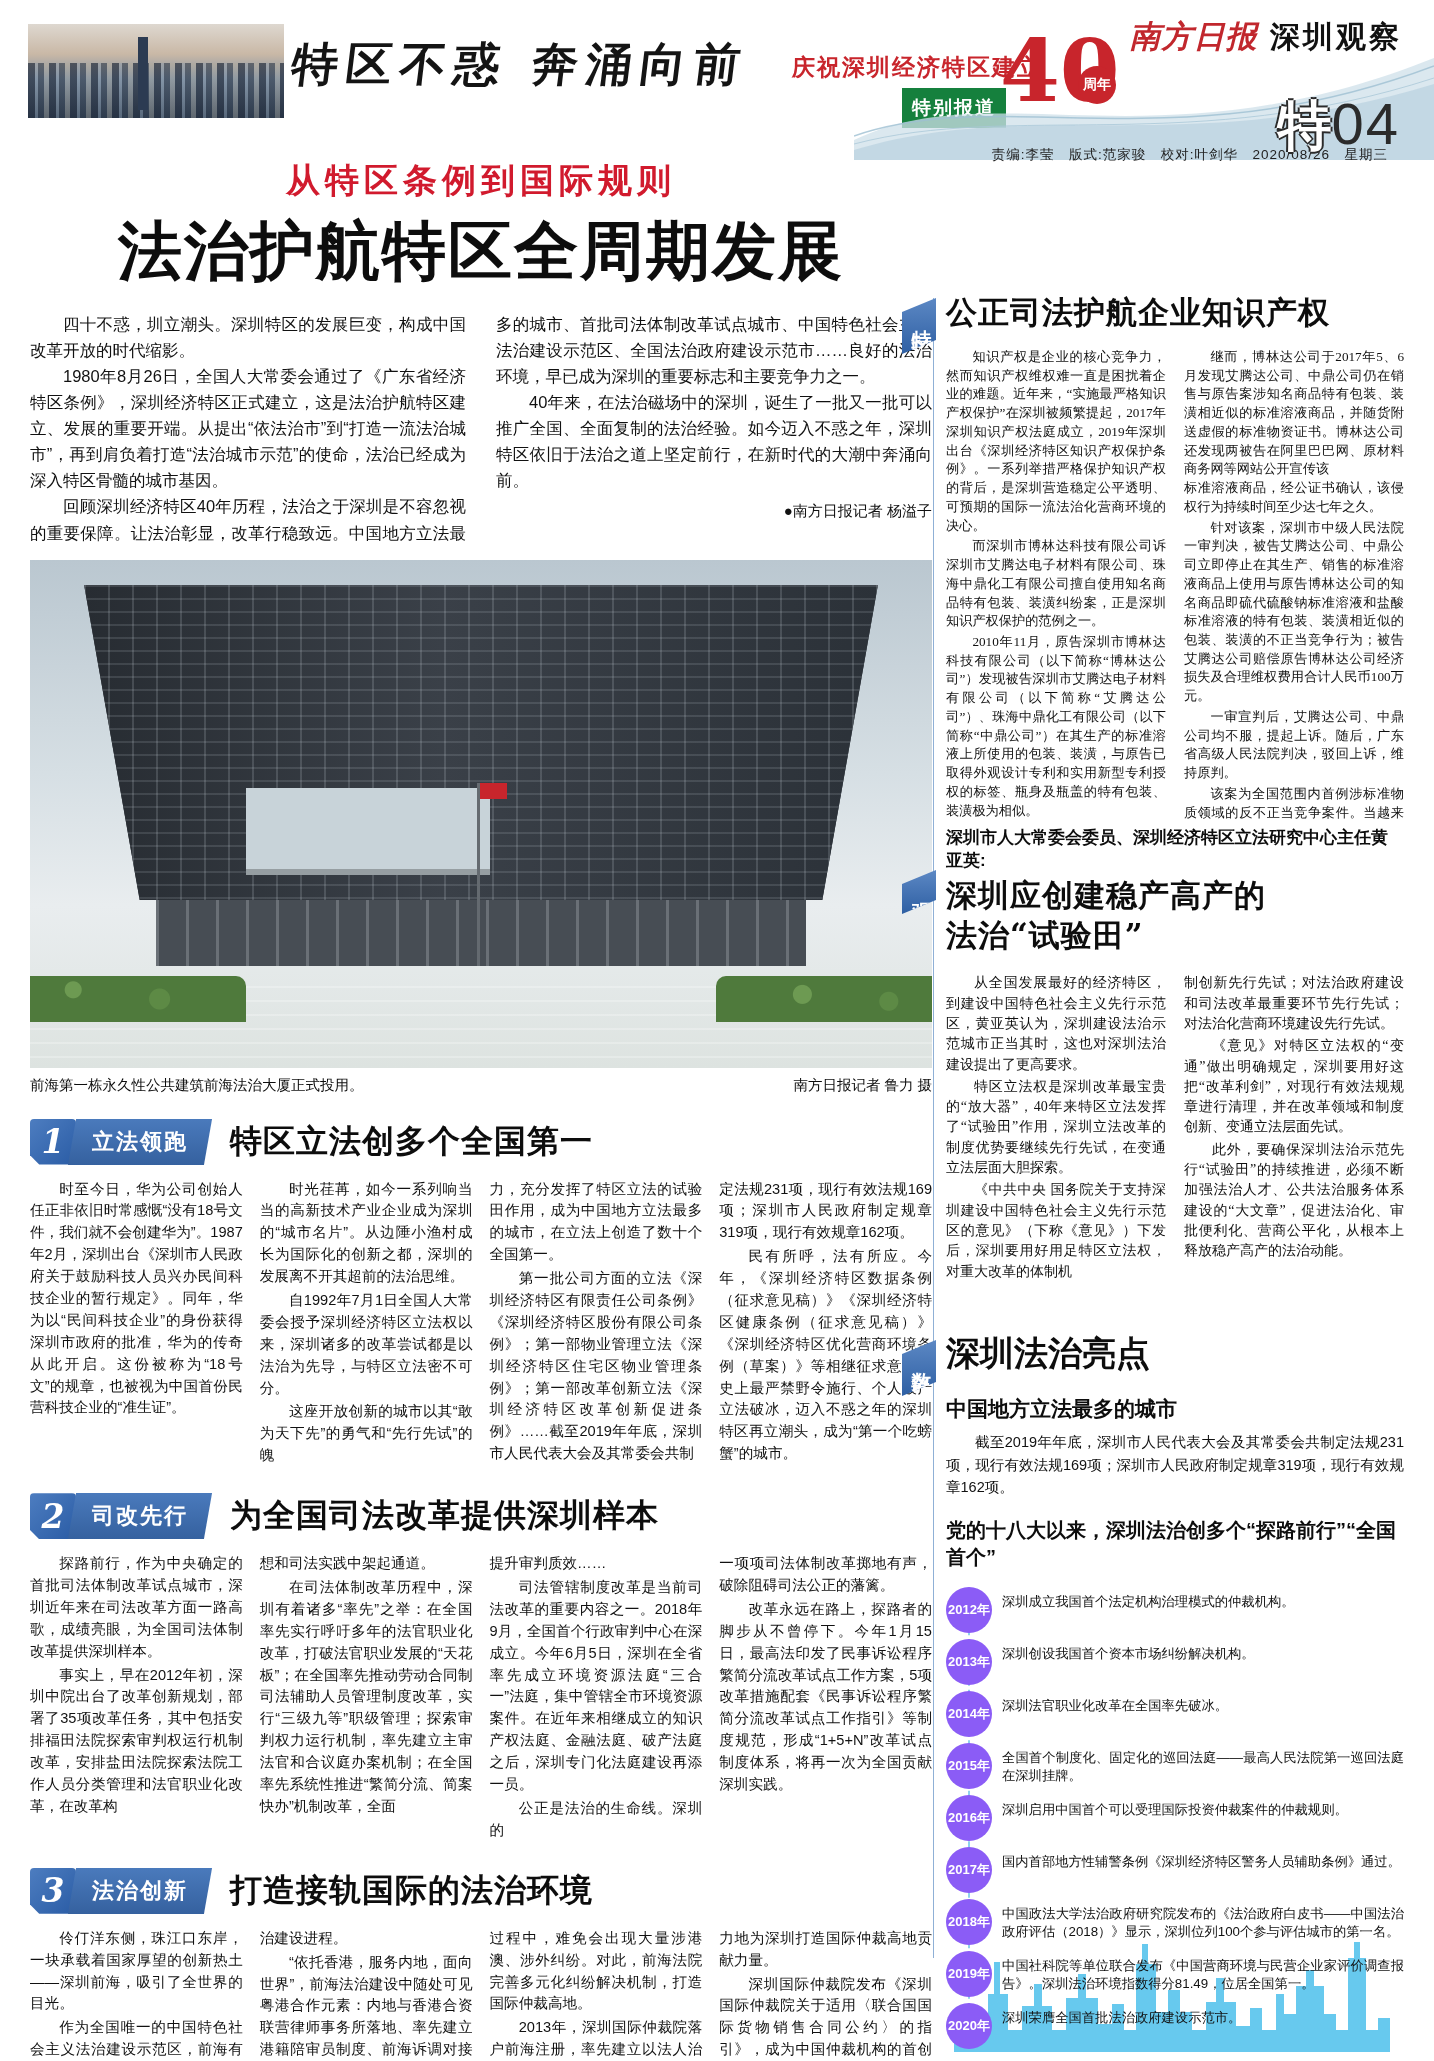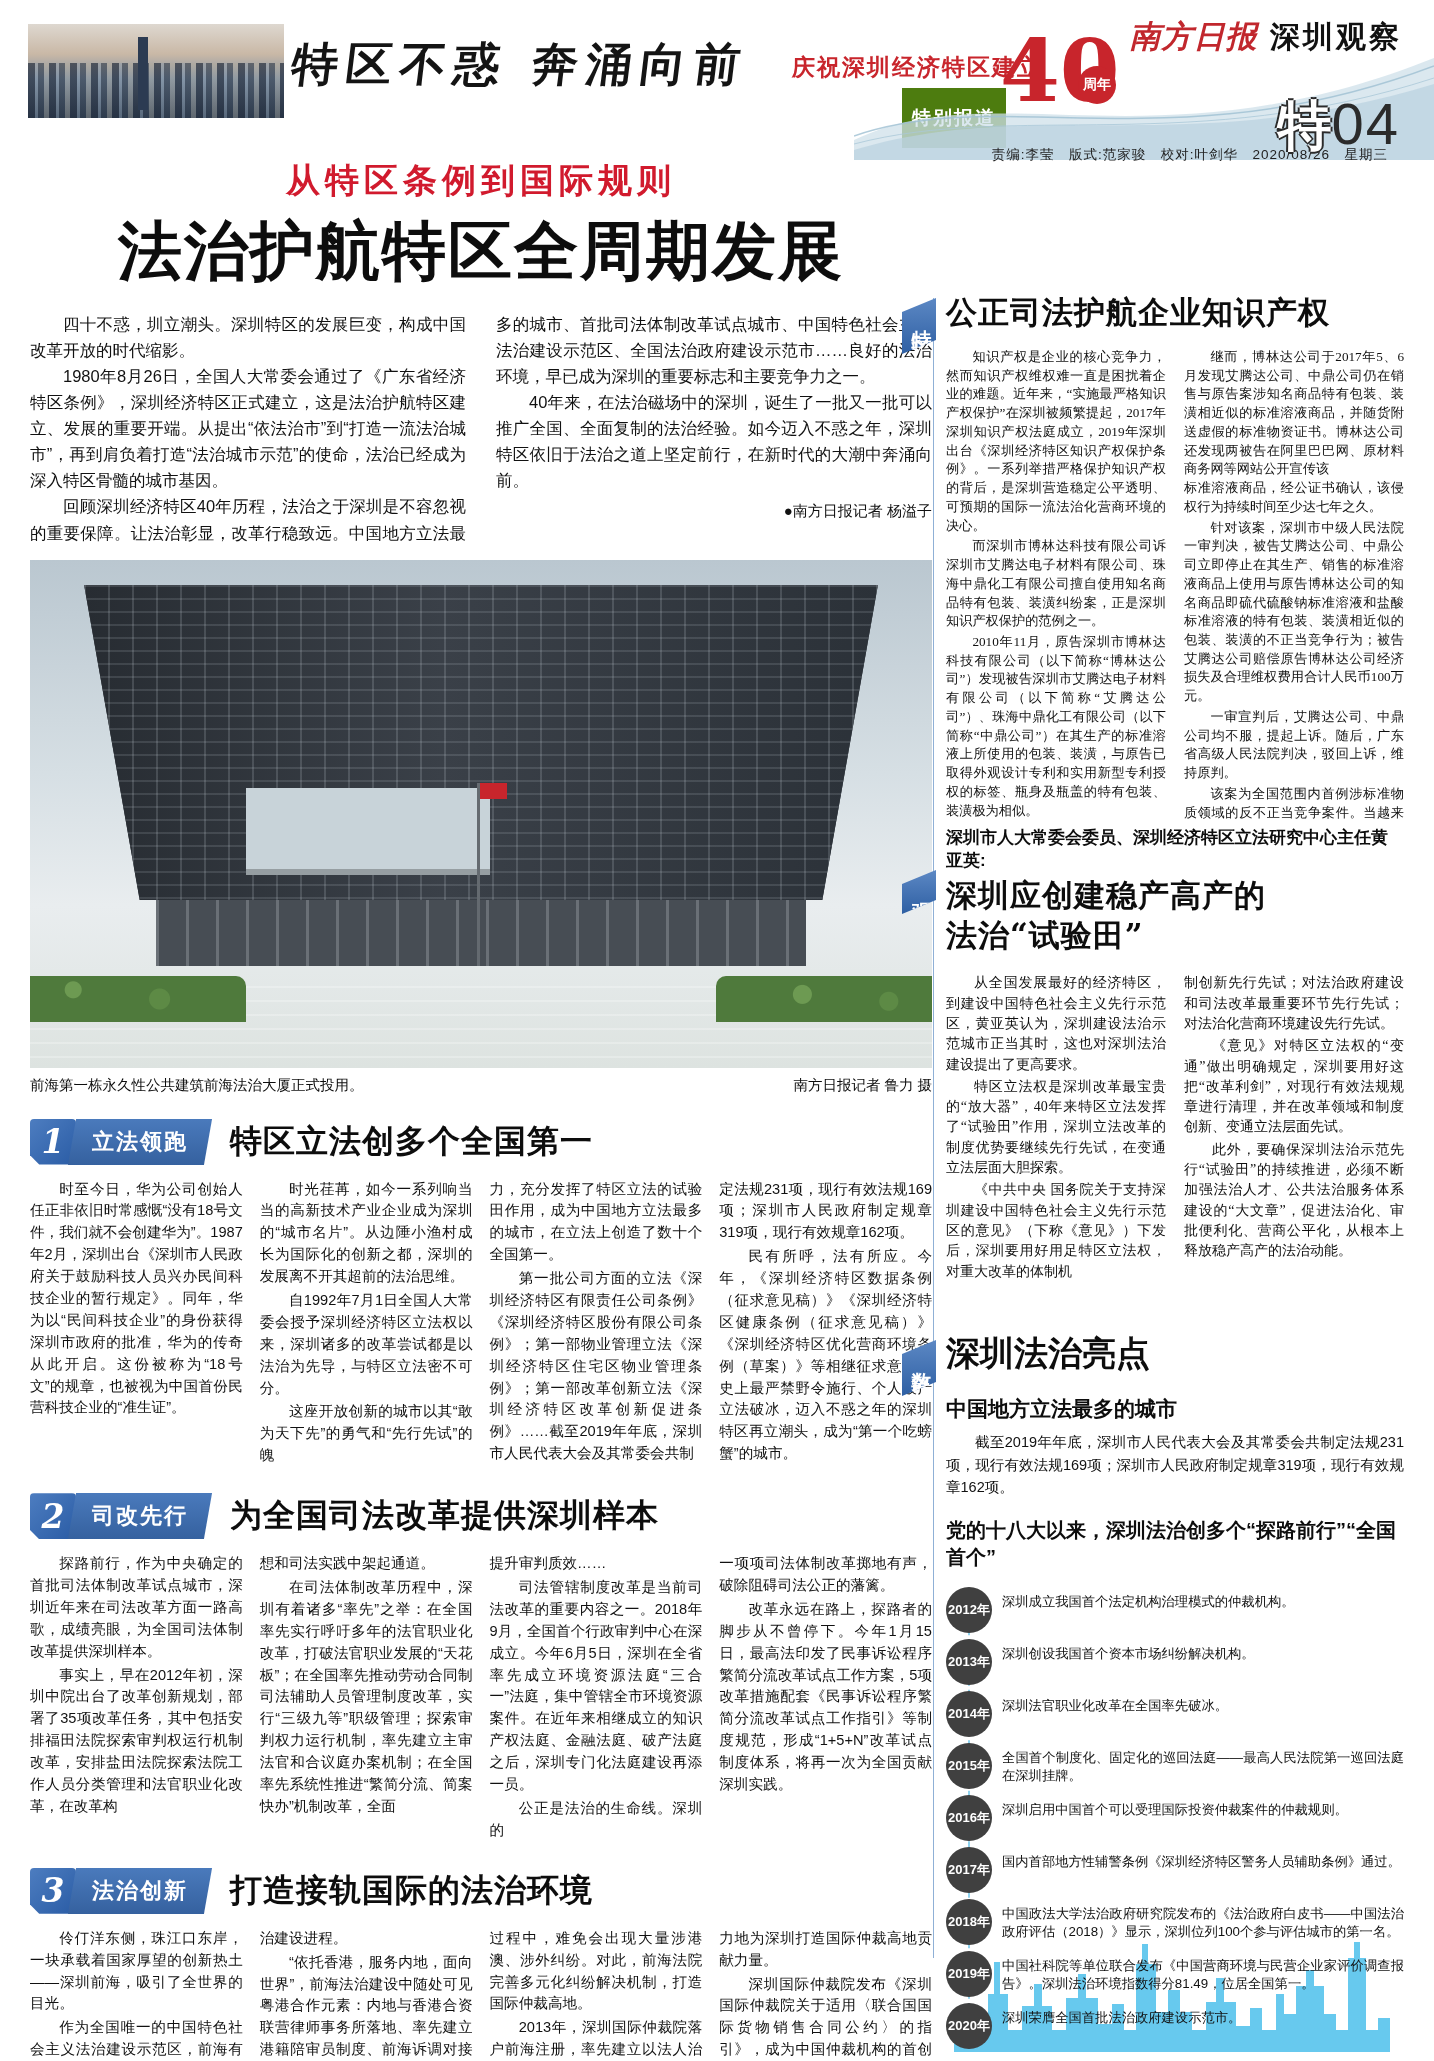--- a/index.html
+++ b/index.html
@@ -9,22 +9,22 @@
   
   .hdr { position:absolute; left:0; top:0; width:100%; height:160px; }
   .hdr-photo { position:absolute; left:28px; top:24px; width:256px; height:94px;
     background:linear-gradient(180deg,#ded8d0 0%,#c9b8a6 32%,#8595a6 58%,#415062 100%); overflow:hidden; }
   .hdr-photo .bldgs { position:absolute; left:0; right:0; bottom:0; height:58%;
     background:repeating-linear-gradient(90deg, rgba(25,35,52,.65) 0 7px, rgba(130,148,168,.35) 7px 10px, rgba(30,42,60,.55) 10px 16px, rgba(180,170,150,.25) 16px 21px); }
   .hdr-photo .tower { position:absolute; left:43%; bottom:8%; width:10px; height:78%; background:#2c3b52; }
   .brush-title { position:absolute; left:292px; top:34px; font-family:"DejaVu Serif",serif; font-weight:900;
     font-size:46px; letter-spacing:8px; transform:skewX(-7deg); color:#141414; white-space:nowrap; }
   .celebrate { position:absolute; left:792px; top:52px; color:#c8252c; font-weight:bold; font-size:23px; letter-spacing:2px; }
-  .special-tag { position:absolute; left:902px; top:88px; background:#4d7c0f; color:#fff; font-weight:bold;
-    font-size:19px; padding:17px 10px; letter-spacing:2px; }
+  .special-tag { position:absolute; left:902px; top:88px; background:#15803d; color:#fff; font-weight:bold;
+    font-size:19px; padding:7px 10px; letter-spacing:2px; }
   .anniv-num { position:absolute; left:1000px; top:28px; color:#c8252c; font-family:"DejaVu Serif",serif;
     font-weight:bold; font-size:86px; line-height:1; }
   .anniv-unit { position:absolute; left:1078px; top:66px; width:38px; height:38px; border-radius:50%;
     background:#c8252c; color:#fff; font-size:14px; font-weight:bold; display:flex; align-items:center; justify-content:center; }
   .masthead { position:absolute; right:32px; top:16px; white-space:nowrap; }
   .masthead .logo { color:#c1272d; font-family:"DejaVu Serif",serif; font-style:italic; font-weight:900; font-size:31px; letter-spacing:1px; }
   .masthead .sect { color:#111; font-weight:900; font-size:30px; letter-spacing:3px; margin-left:8px; }
   .wave { position:absolute; right:0; top:44px; width:580px; height:116px; }
   .pageno { position:absolute; right:34px; top:58px; z-index:2; white-space:nowrap;margin-top:32px; }
   .pageno .p1 { font-size:54px; font-weight:bold; color:#fff;
@@ -96,21 +96,21 @@
   .op-body { margin-top:18px; height:332px; overflow:hidden; column-count:2; column-gap:18px;
     font-size:14px; line-height:1.45; text-align:justify; }
   .hl-title { font-family:"DejaVu Serif",serif; font-weight:900; font-size:34px; margin-top:26px; color:#0d0d0d; }
   .hl-sub { font-weight:bold; font-size:21px; margin-top:18px; color:#0d0d0d; }
   .hl-para { font-size:14.5px; line-height:1.55; text-indent:2em; text-align:justify; margin-top:8px; }
   .hl-sub2 { font-weight:bold; font-size:20px; margin-top:18px; color:#0d0d0d; }
 
   .timeline { position:relative; margin-top:16px; z-index:1; }
   .timeline::before { content:""; position:absolute; left:22px; top:22px; bottom:30px; border-left:2px dashed #8fd2ee; }
   .tl-row { display:flex; align-items:flex-start; margin-bottom:6px; min-height:46px; position:relative; }
-  .tl-year { flex:0 0 46px; width:46px; height:46px; border-radius:50%; background:#404040; color:#fff;
+  .tl-year { flex:0 0 46px; width:46px; height:46px; border-radius:50%; background:#8b5cf6; color:#fff;
     font-size:13px; font-weight:bold; display:flex; align-items:center; justify-content:center; }
   .tl-text { font-size:13.3px; line-height:1.4; padding:6px 0 0 10px; text-align:justify; }
   .skyline { position:absolute; left:8px; top:1642px; width:436px; height:118px; z-index:0; }
 </style>
 </head>
 <body>
 
 <div class="page">
 
   <div class="hdr">

